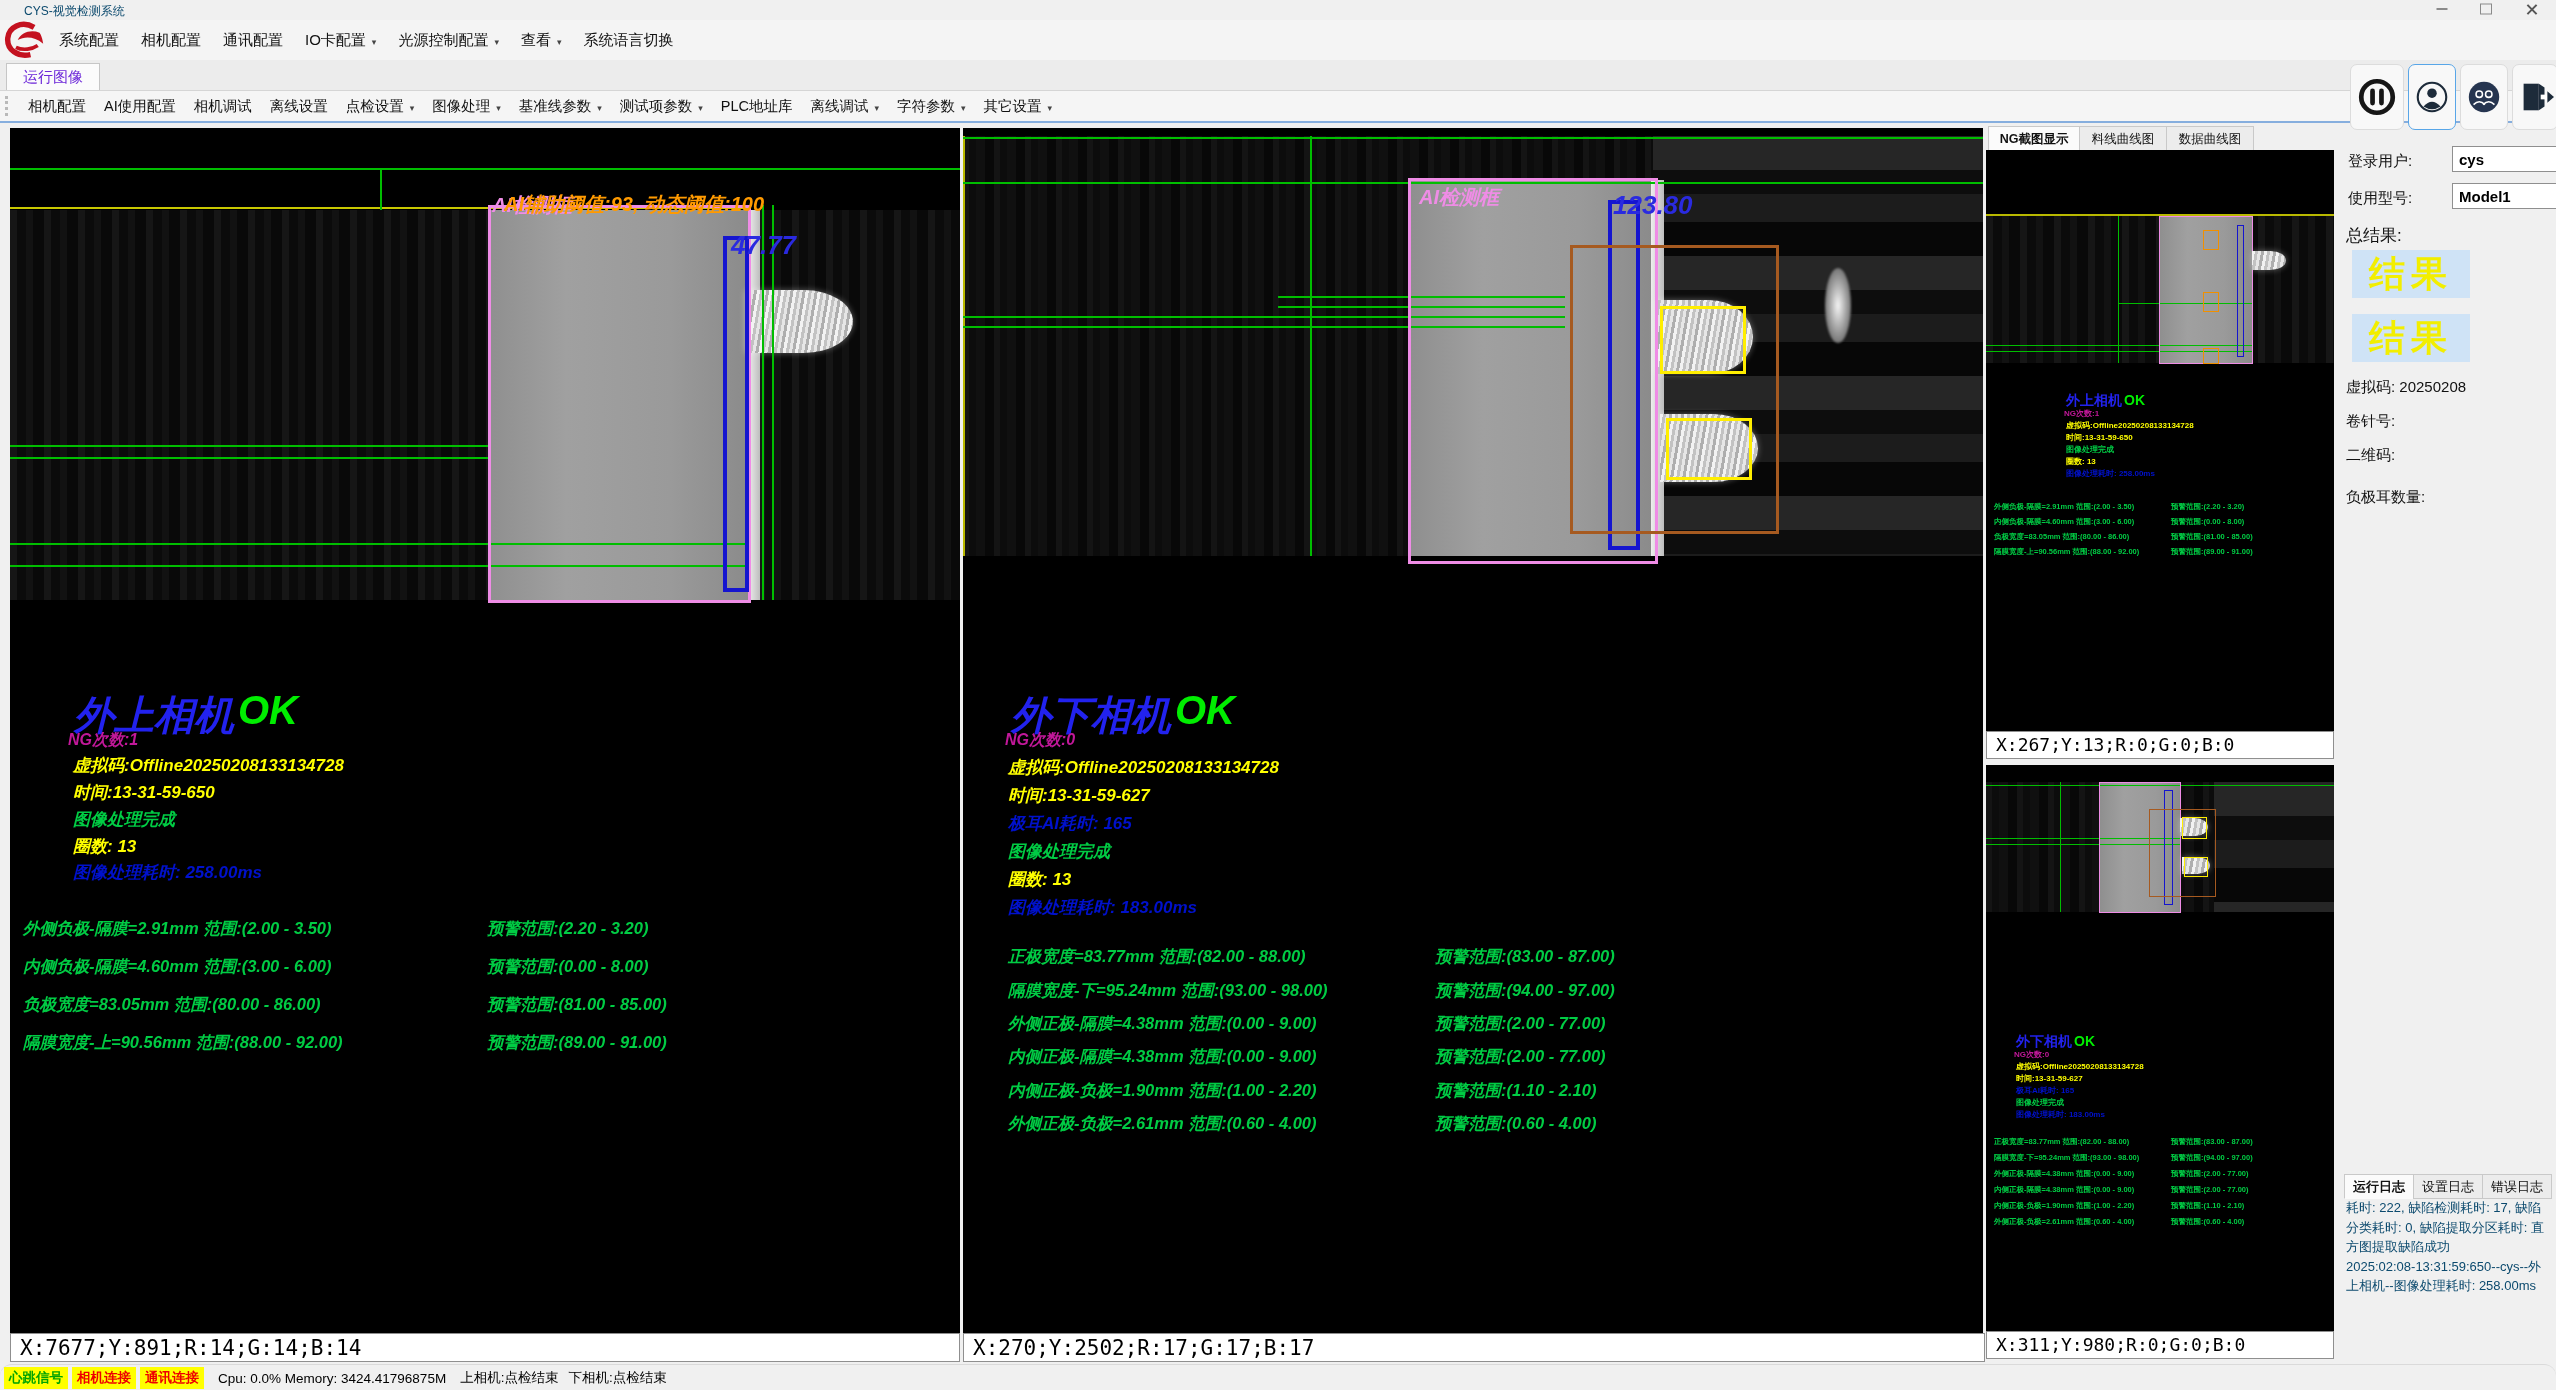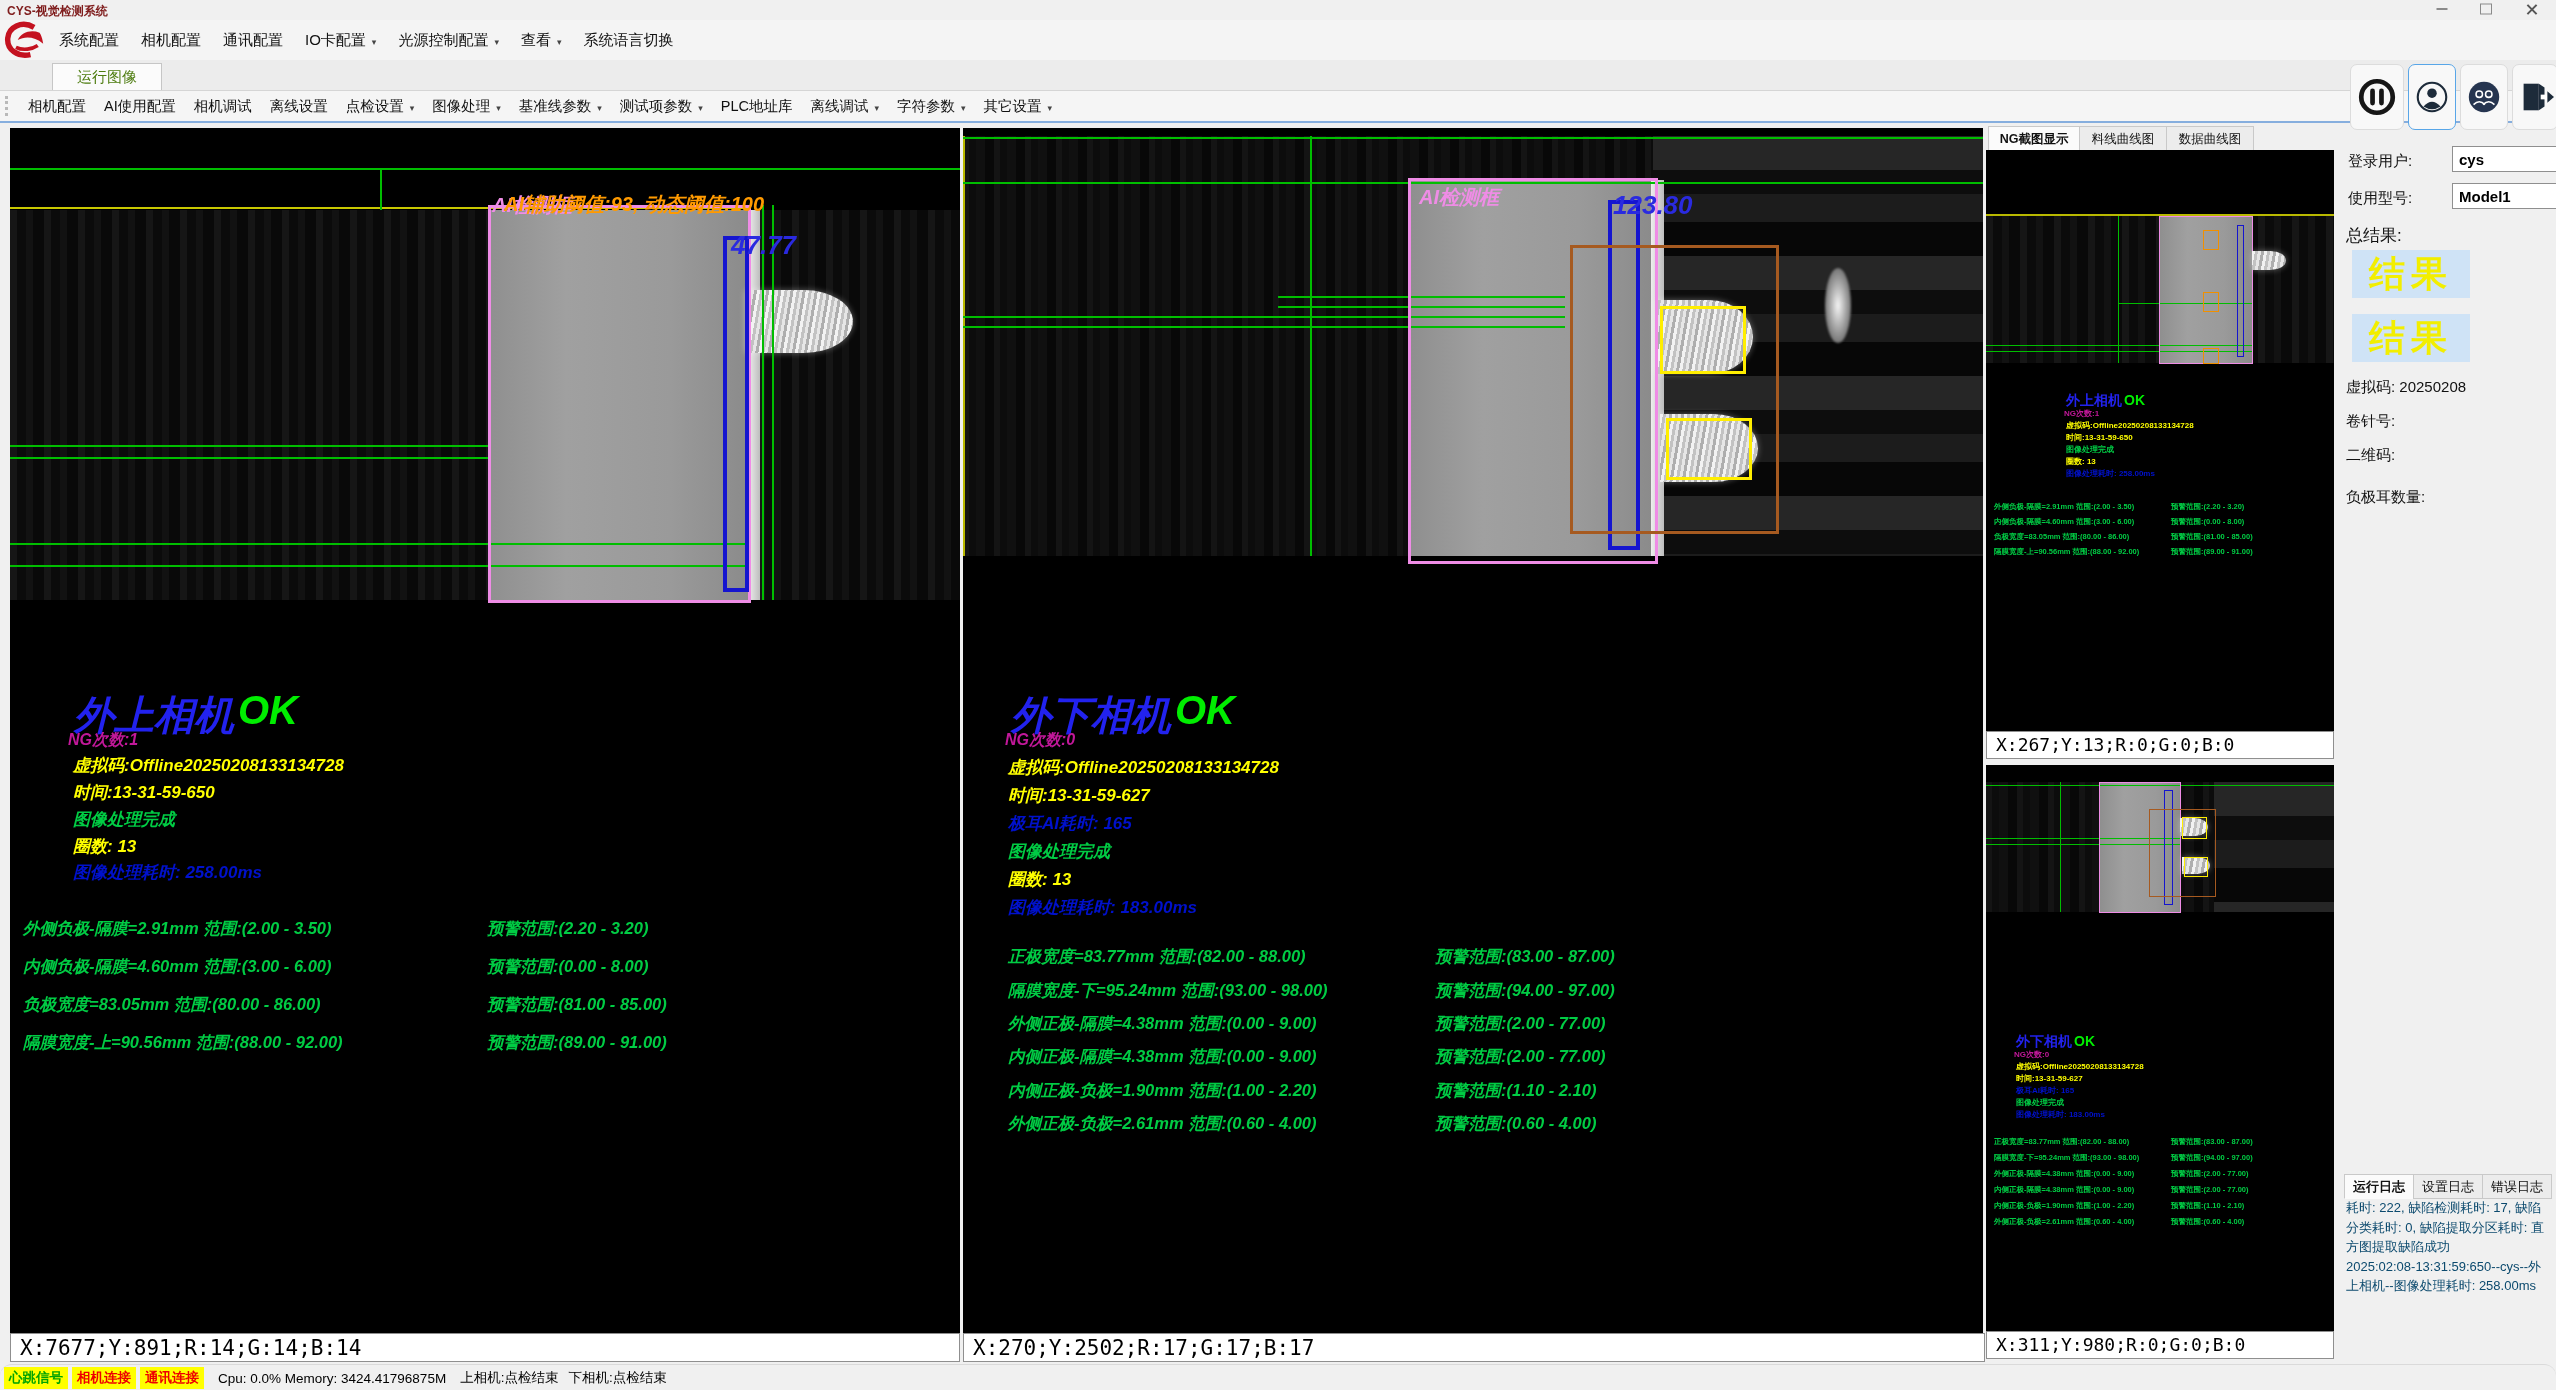--- a/index.html
+++ b/index.html
@@ -2,38 +2,38 @@
 <html><head>
 <meta charset="utf-8">
 <style>
   html,body{margin:0;padding:0;background:#e8e8e8;}
   #app{position:relative;width:2556px;height:1390px;background:#f0f0f0;overflow:hidden;
        font-family:"Liberation Sans","DejaVu Sans",sans-serif;color:#111;}
   .abs{position:absolute;}
   .t{position:absolute;white-space:nowrap;}
   
   .titlebar{position:absolute;left:0;top:0;width:2556px;height:20px;background:#f0f0f0;}
-  .title-text{position:absolute;left:7px;top:3px;font-size:12px;color:#7f1d1d;font-weight:bold;}
+  .title-text{position:absolute;left:24px;top:3px;font-size:12px;color:#0c4a6e;}
   .winbtn{position:absolute;top:0;width:44px;height:18px;}
   .winbtn .glyph{position:absolute;left:50%;top:50%;transform:translate(-50%,-50%);}
   .min-glyph{width:11px;height:2px;background:#8a8a8a;}
   .max-glyph{width:10px;height:9px;border:1.5px solid #8a8a8a;}
   .close-glyph{width:12px;height:12px;}
   .close-glyph::before,.close-glyph::after{content:"";position:absolute;left:5px;top:0;width:2px;height:13px;background:#555;}
   .close-glyph::before{transform:rotate(45deg);}
   .close-glyph::after{transform:rotate(-45deg);}
   
   .menubar{position:absolute;left:0;top:20px;width:2556px;height:40px;background:#f4f4f4;display:flex;align-items:center;}
   .logo{width:46px;height:40px;margin-left:2px;flex:0 0 auto;}
   .mi{font-size:15px;padding:6px 11px;color:#111;cursor:default;}
   .arr::after{content:"▾";font-size:9px;margin-left:6px;color:#444;}
   
   .tabrow{position:absolute;left:0;top:60px;width:2556px;height:30px;background:#ececec;border-bottom:1px solid #d5d5d5;}
-  .tab{position:absolute;left:6px;top:3px;height:26px;padding:0 24px;background:#fbfbfb;border:1px solid #c6c6c6;border-bottom:none;
-       font-size:15px;line-height:26px;color:#4d7c0f;margin-left:46px;}
+  .tab{position:absolute;left:6px;top:3px;height:26px;padding:0 16px;background:#fbfbfb;border:1px solid #c6c6c6;border-bottom:none;
+       font-size:15px;line-height:26px;color:#6d28d9;}
   
   .toolbar{position:absolute;left:0;top:91px;width:2556px;height:30px;background:#f5f5f5;border-bottom:2px solid #86aede;
            display:flex;align-items:center;}
   .grip{width:3px;height:20px;border-left:3px dotted #b9b9b9;margin:0 8px 0 5px;}
   .ti{font-size:14.5px;padding:4px 9px;color:#111;}
   
   .viewport{position:absolute;background:#000;overflow:hidden;font-style:italic;}
   .coordbar{position:absolute;background:#ffffff;border:1px solid #8f8f8f;color:#000;
             font-family:"DejaVu Sans Mono","Liberation Mono",monospace;}
   .coordbar span{position:absolute;left:9px;top:2px;}

